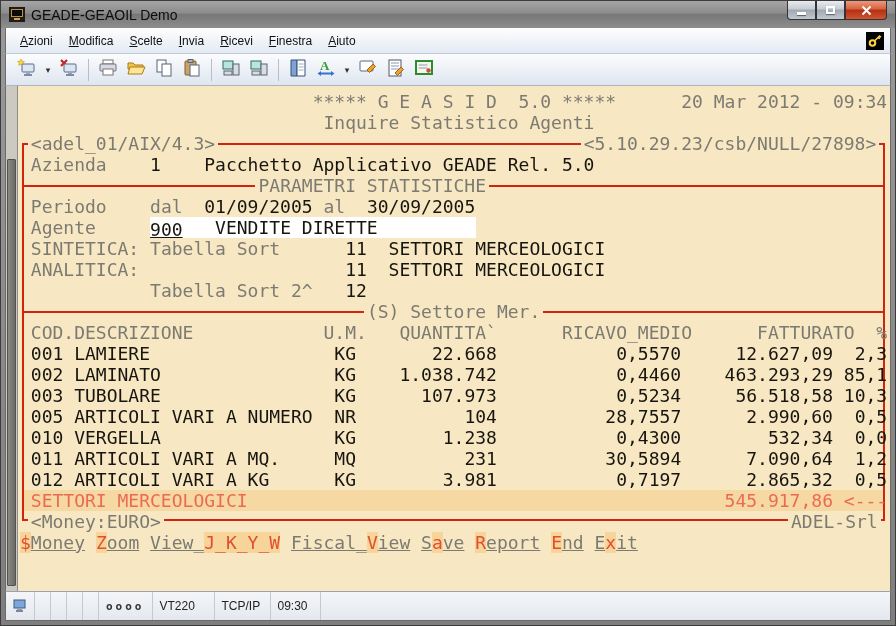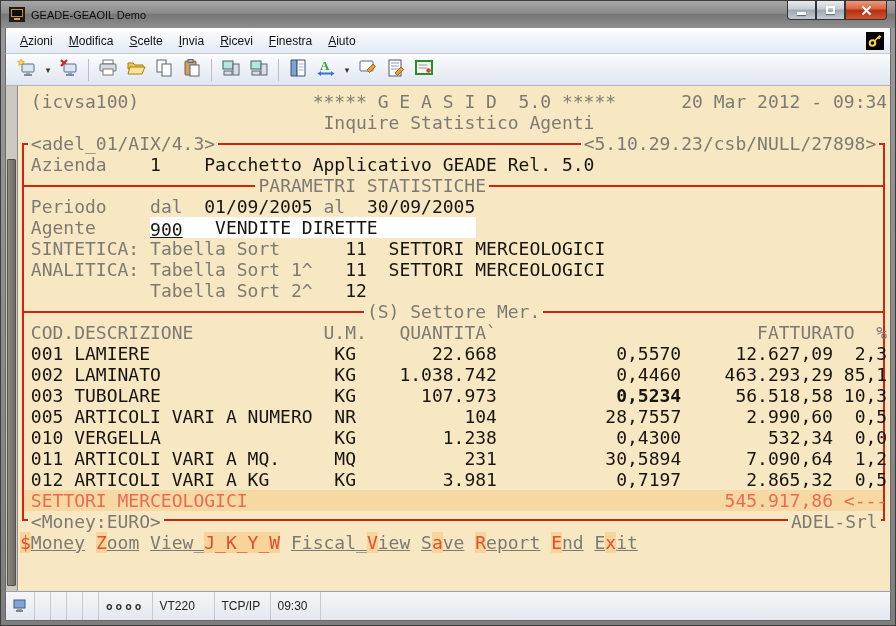--- a/index.html
+++ b/index.html
@@ -4,21 +4,21 @@
 <style>
   html,body{margin:0;padding:0;background:#555;}
   *{box-sizing:border-box;}
   .window{width:896px;height:626px;display:flex;flex-direction:column;
     background:linear-gradient(#9a9a9a,#7e7e7e);border:1px solid #3c3c3c;
     font-family:"Liberation Sans",sans-serif;position:relative;overflow:hidden;}
   
   .titlebar{height:27px;display:flex;align-items:center;padding:0 8px;
     background:linear-gradient(#a6a6a6,#8b8b8b 45%,#777 50%,#8e8e8e);position:relative;flex:0 0 auto;}
   .appicon{width:16px;height:15px;margin-right:6px;flex:0 0 auto;}
-  .title{font-size:11px;color:#0c0c0c;}
+  .title{font-size:14px;color:#0c0c0c;}
   .capbtns{position:absolute;top:0;right:8px;display:flex;}
   .capbtn{width:29px;height:19px;border:1px solid #343434;border-top:none;
     display:flex;align-items:center;justify-content:center;
     background:linear-gradient(#e9ebee,#c6ccd4 45%,#9fa7b1 50%,#c3c9d1);}
   .capbtn.first{border-radius:0 0 0 4px;}
   .capbtn.close{width:42px;border-radius:0 0 4px 0;
     background:linear-gradient(#eb9a80,#d9603e 45%,#b23013 50%,#cf5530);}
   .glyph-min{width:9px;height:3px;background:#fff;box-shadow:0 1px 1px rgba(0,0,0,.5);margin-top:6px;}
   .glyph-max{width:9px;height:8px;border:2px solid #fff;box-shadow:0 1px 1px rgba(0,0,0,.4);}
   
@@ -214,21 +214,20 @@
   <div class="termwrap">
     <div class="lscroll">
       <div class="lthumb"></div>
     </div>
     <div class="screen" id="screen">
       <div class="wfield"></div>
       <div class="tband"></div>
       <div class="tbox"></div>
       <div class="tsep1"></div>
       <div class="tsep2"></div>
-    <span class="ts k-g" style="left: 12.84px; top: 5px;">(icvsa100)</span>
         <span class="ts k-g" style="left: 294.68px; top: 5px;">***** G E A S I D  5.0 *****</span>
         <span class="ts k-g" style="left: 663.24px; top: 5px;">20 Mar 2012 - 09:34</span>
         <span class="ts k-g" style="left: 305.52px; top: 26px;">Inquire Statistico Agenti</span>
         <span class="ts k-m" style="left: 12.84px; top: 47px;">&lt;adel_01/AIX/4.3&gt;</span>
         <span class="ts k-m" style="left: 565.68px; top: 47px;">&lt;5.10.29.23/csb/NULL/27898&gt;</span>
         <span class="ts k-g" style="left: 12.84px; top: 68px;">Azienda</span>
         <span class="ts k-b" style="left: 132.08px; top: 68px;">1</span>
         <span class="ts k-b" style="left: 186.28px; top: 68px;">Pacchetto Applicativo GEADE Rel. 5.0</span>
         <span class="ts k-m" style="left: 240.48px; top: 89px;">PARAMETRI STATISTICHE</span>
         <span class="ts k-g" style="left: 12.84px; top: 110px;">Periodo</span>
@@ -237,50 +236,50 @@
         <span class="ts k-g" style="left: 305.52px; top: 110px;">al</span>
         <span class="ts k-b" style="left: 348.88px; top: 110px;">30/09/2005</span>
         <span class="ts k-g" style="left: 12.84px; top: 131px;">Agente</span>
         <span class="ts k-w" style="left: 132.08px; top: 133px; text-decoration: underline;">900</span>
         <span class="ts k-g" style="left: 12.84px; top: 152px;">SINTETICA:</span>
         <span class="ts k-w" style="left: 197.12px; top: 131px;">VENDITE DIRETTE</span>
         <span class="ts k-g" style="left: 132.08px; top: 152px;">Tabella Sort</span>
         <span class="ts k-b" style="left: 327.2px; top: 152px;">11</span>
         <span class="ts k-b" style="left: 370.56px; top: 152px;">SETTORI MERCEOLOGICI</span>
         <span class="ts k-g" style="left: 12.84px; top: 173px;">ANALITICA:</span>
-        <span class="ts k-g" style="left: 132.08px; top: 173px;">Tabella Sort 1^</span>
         <span class="ts k-b" style="left: 327.2px; top: 173px;">11</span>
         <span class="ts k-b" style="left: 370.56px; top: 173px;">SETTORI MERCEOLOGICI</span>
         <span class="ts k-g" style="left: 132.08px; top: 194px;">Tabella Sort 2^</span>
         <span class="ts k-b" style="left: 327.2px; top: 194px;">12</span>
         <span class="ts k-m" style="left: 348.88px; top: 215px;">(S) Settore Mer.</span>
         <span class="ts k-g" style="left: 12.84px; top: 236px;">COD.DESCRIZIONE</span>
         <span class="ts k-g" style="left: 305.52px; top: 236px;">U.M.</span>
         <span class="ts k-g" style="left: 381.4px; top: 236px;">QUANTITA`</span>
+        <span class="ts k-g" style="left: 544px; top: 236px;">RICAVO_MEDIO</span>
         <span class="ts k-g" style="left: 739.12px; top: 236px;">FATTURATO</span>
         <span class="ts k-g" style="left: 858.36px; top: 236px;">%</span>
         <span class="ts k-b" style="left: 12.84px; top: 257px;">001</span>
         <span class="ts k-b" style="left: 56.2px; top: 257px;">LAMIERE</span>
         <span class="ts k-b" style="left: 316.36px; top: 257px;">KG</span>
         <span class="ts k-b" style="left: 413.92px; top: 257px;">22.668</span>
         <span class="ts k-b" style="left: 598.2px; top: 257px;">0,5570</span>
         <span class="ts k-b" style="left: 717.44px; top: 257px;">12.627,09</span>
         <span class="ts k-b" style="left: 836.68px; top: 257px;">2,3</span>
         <span class="ts k-b" style="left: 12.84px; top: 278px;">002</span>
         <span class="ts k-b" style="left: 56.2px; top: 278px;">LAMINATO</span>
         <span class="ts k-b" style="left: 316.36px; top: 278px;">KG</span>
         <span class="ts k-b" style="left: 381.4px; top: 278px;">1.038.742</span>
         <span class="ts k-b" style="left: 598.2px; top: 278px;">0,4460</span>
         <span class="ts k-b" style="left: 706.6px; top: 278px;">463.293,29</span>
         <span class="ts k-b" style="left: 825.84px; top: 278px;">85,1</span>
         <span class="ts k-b" style="left: 12.84px; top: 299px;">003</span>
         <span class="ts k-b" style="left: 56.2px; top: 299px;">TUBOLARE</span>
         <span class="ts k-b" style="left: 316.36px; top: 299px;">KG</span>
         <span class="ts k-b" style="left: 403.08px; top: 299px;">107.973</span>
-        <span class="ts k-b" style="left: 598.2px; top: 299px; font-weight: bold;">0,5234</span>
+        <span class="ts k-b" style="left: 598.2px; top: 299px;">0,5234</span>
         <span class="ts k-b" style="left: 717.44px; top: 299px;">56.518,58</span>
         <span class="ts k-b" style="left: 825.84px; top: 299px;">10,3</span>
         <span class="ts k-b" style="left: 12.84px; top: 320px;">005</span>
         <span class="ts k-b" style="left: 56.2px; top: 320px;">ARTICOLI VARI A NUMERO</span>
         <span class="ts k-b" style="left: 316.36px; top: 320px;">NR</span>
         <span class="ts k-b" style="left: 446.44px; top: 320px;">104</span>
         <span class="ts k-b" style="left: 587.36px; top: 320px;">28,7557</span>
         <span class="ts k-b" style="left: 728.28px; top: 320px;">2.990,60</span>
         <span class="ts k-b" style="left: 836.68px; top: 320px;">0,5</span>
         <span class="ts k-b" style="left: 12.84px; top: 341px;">010</span>

